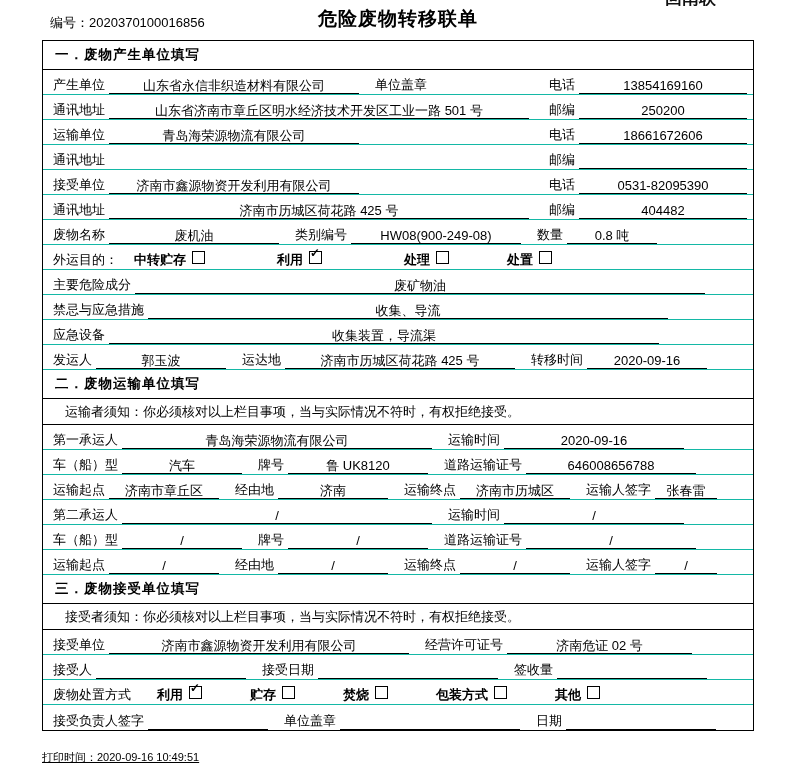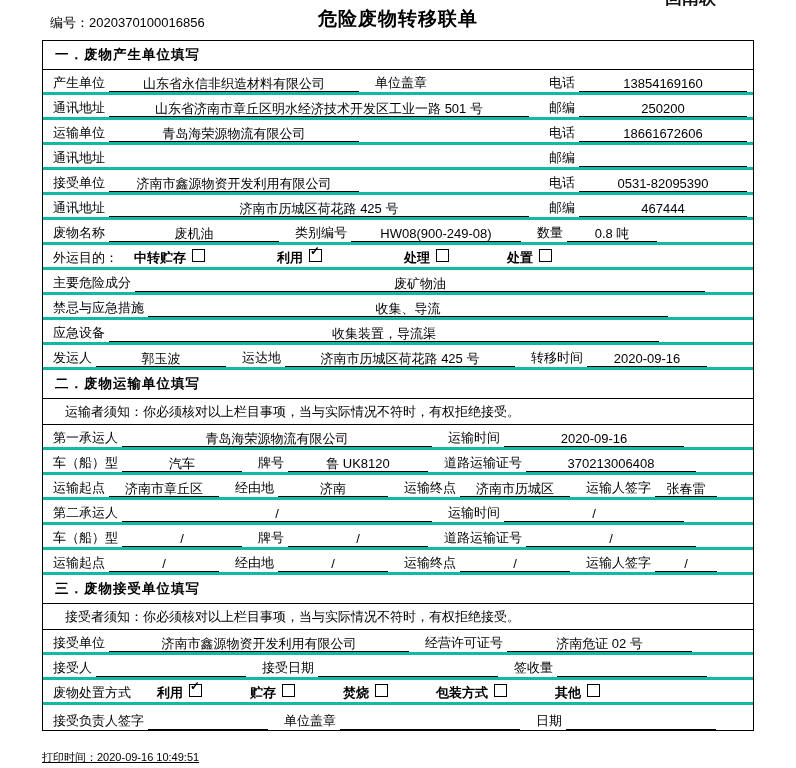--- a/index.html
+++ b/index.html
@@ -67,21 +67,21 @@
   .section-head {
     border-bottom: 1px solid #000;
     font-weight: bold;
     padding: 5px 8px 5px 12px;
     font-size: 13.5px;
     letter-spacing: 1px;
   }
   .row {
     display: flex;
     align-items: flex-end;
-    border-bottom: 3px solid #14b8a6;
+    border-bottom: 1px solid #14b8a6;
     padding: 0;
     height: 25px;
     box-sizing: border-box;
   }
   .row.noline {
     border-bottom: none;
   }
   .lbl {
     flex: 0 0 auto;
     padding-left: 10px;
@@ -195,21 +195,21 @@
       <div class="spacer"></div>
       <div class="lbl">电话</div>
       <div class="val" style="width:168px">0531-82095390</div>
     </div>
 
     <div class="row">
       <div class="lbl">通讯地址</div>
       <div class="val" style="width:420px">济南市历城区荷花路 425 号</div>
       <div class="spacer"></div>
       <div class="lbl">邮编</div>
-      <div class="val" style="width:168px">467444</div>
+      <div class="val" style="width:168px">404482</div>
     </div>
 
     <div class="row">
       <div class="lbl">废物名称</div>
       <div class="val" style="width:170px">废机油</div>
       <div class="lbl">类别编号</div>
       <div class="val" style="width:170px">HW08(900-249-08)</div>
       <div class="lbl">数量</div>
       <div class="val" style="width:90px">0.8 吨</div>
     </div>
@@ -269,21 +269,21 @@
       <div class="lbl">运输时间</div>
       <div class="val" style="width:180px">2020-09-16</div>
     </div>
 
     <div class="row">
       <div class="lbl">车（船）型</div>
       <div class="val" style="width:120px">汽车</div>
       <div class="lbl">牌号</div>
       <div class="val" style="width:140px">鲁 UK8120</div>
       <div class="lbl">道路运输证号</div>
-      <div class="val" style="width:170px">370213006408</div>
+      <div class="val" style="width:170px">646008656788</div>
     </div>
 
     <div class="row">
       <div class="lbl">运输起点</div>
       <div class="val" style="width:110px">济南市章丘区</div>
       <div class="lbl">经由地</div>
       <div class="val" style="width:110px">济南</div>
       <div class="lbl">运输终点</div>
       <div class="val" style="width:110px">济南市历城区</div>
       <div class="lbl">运输人签字</div>

